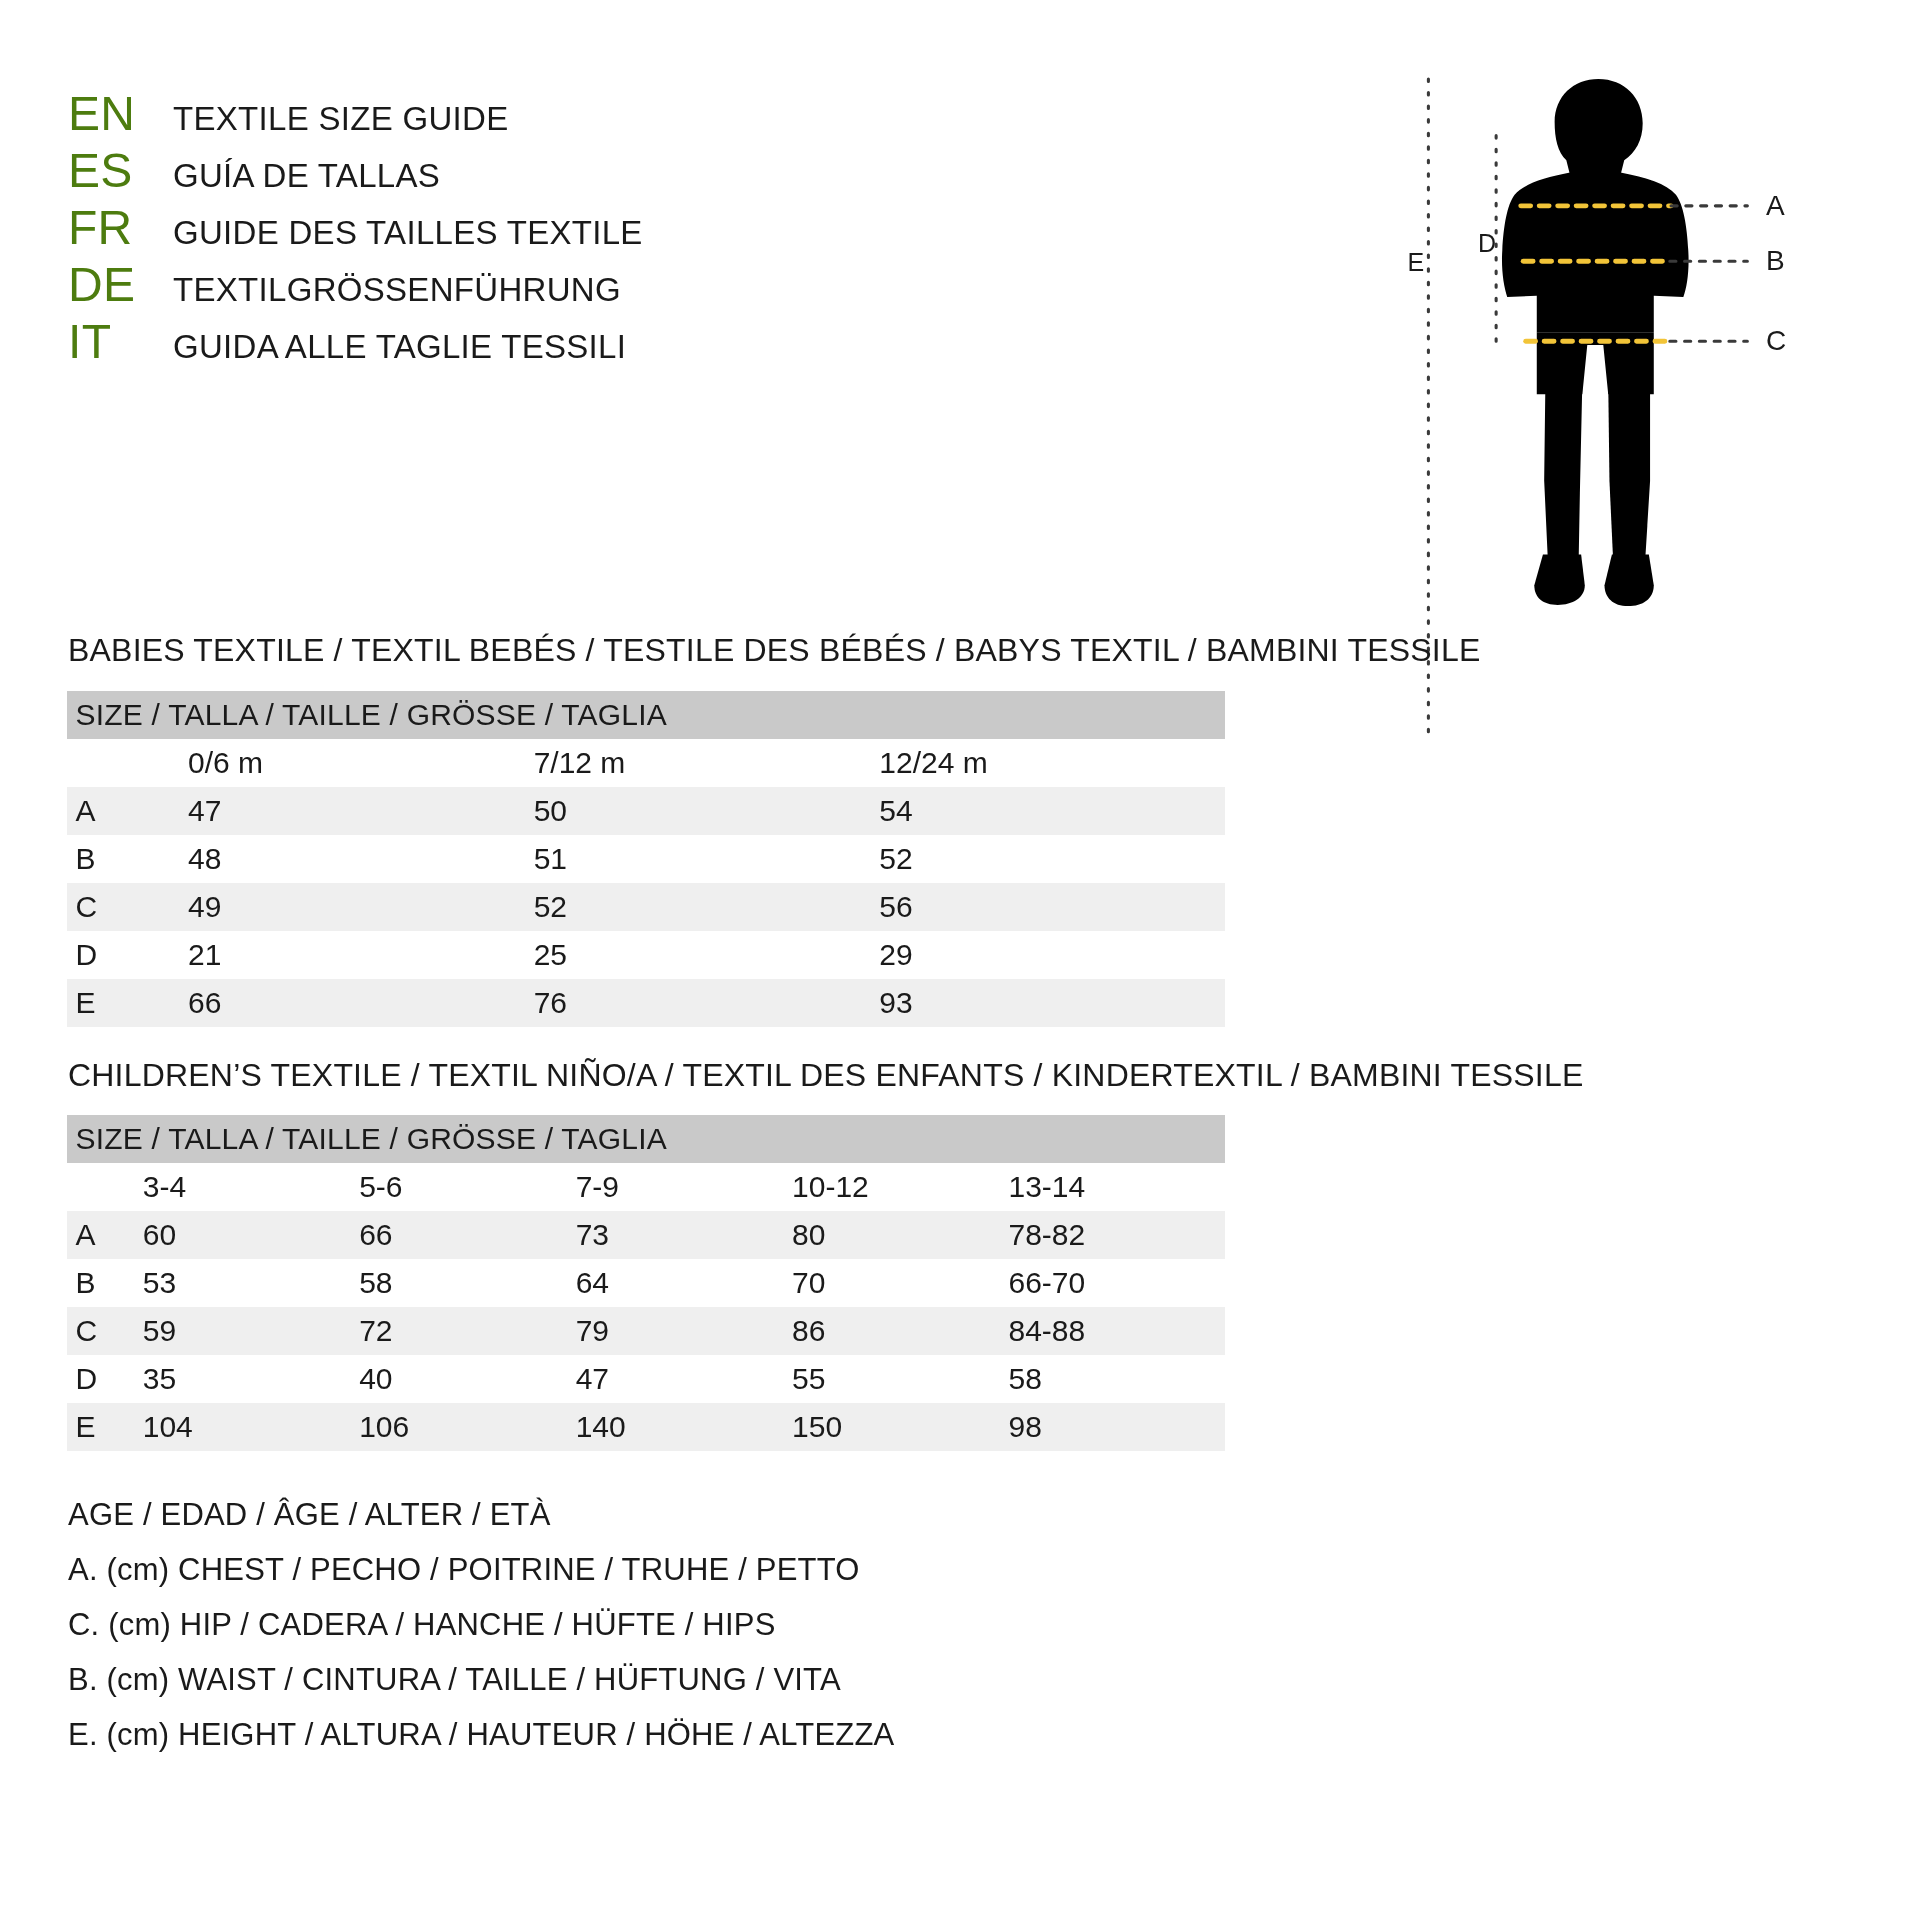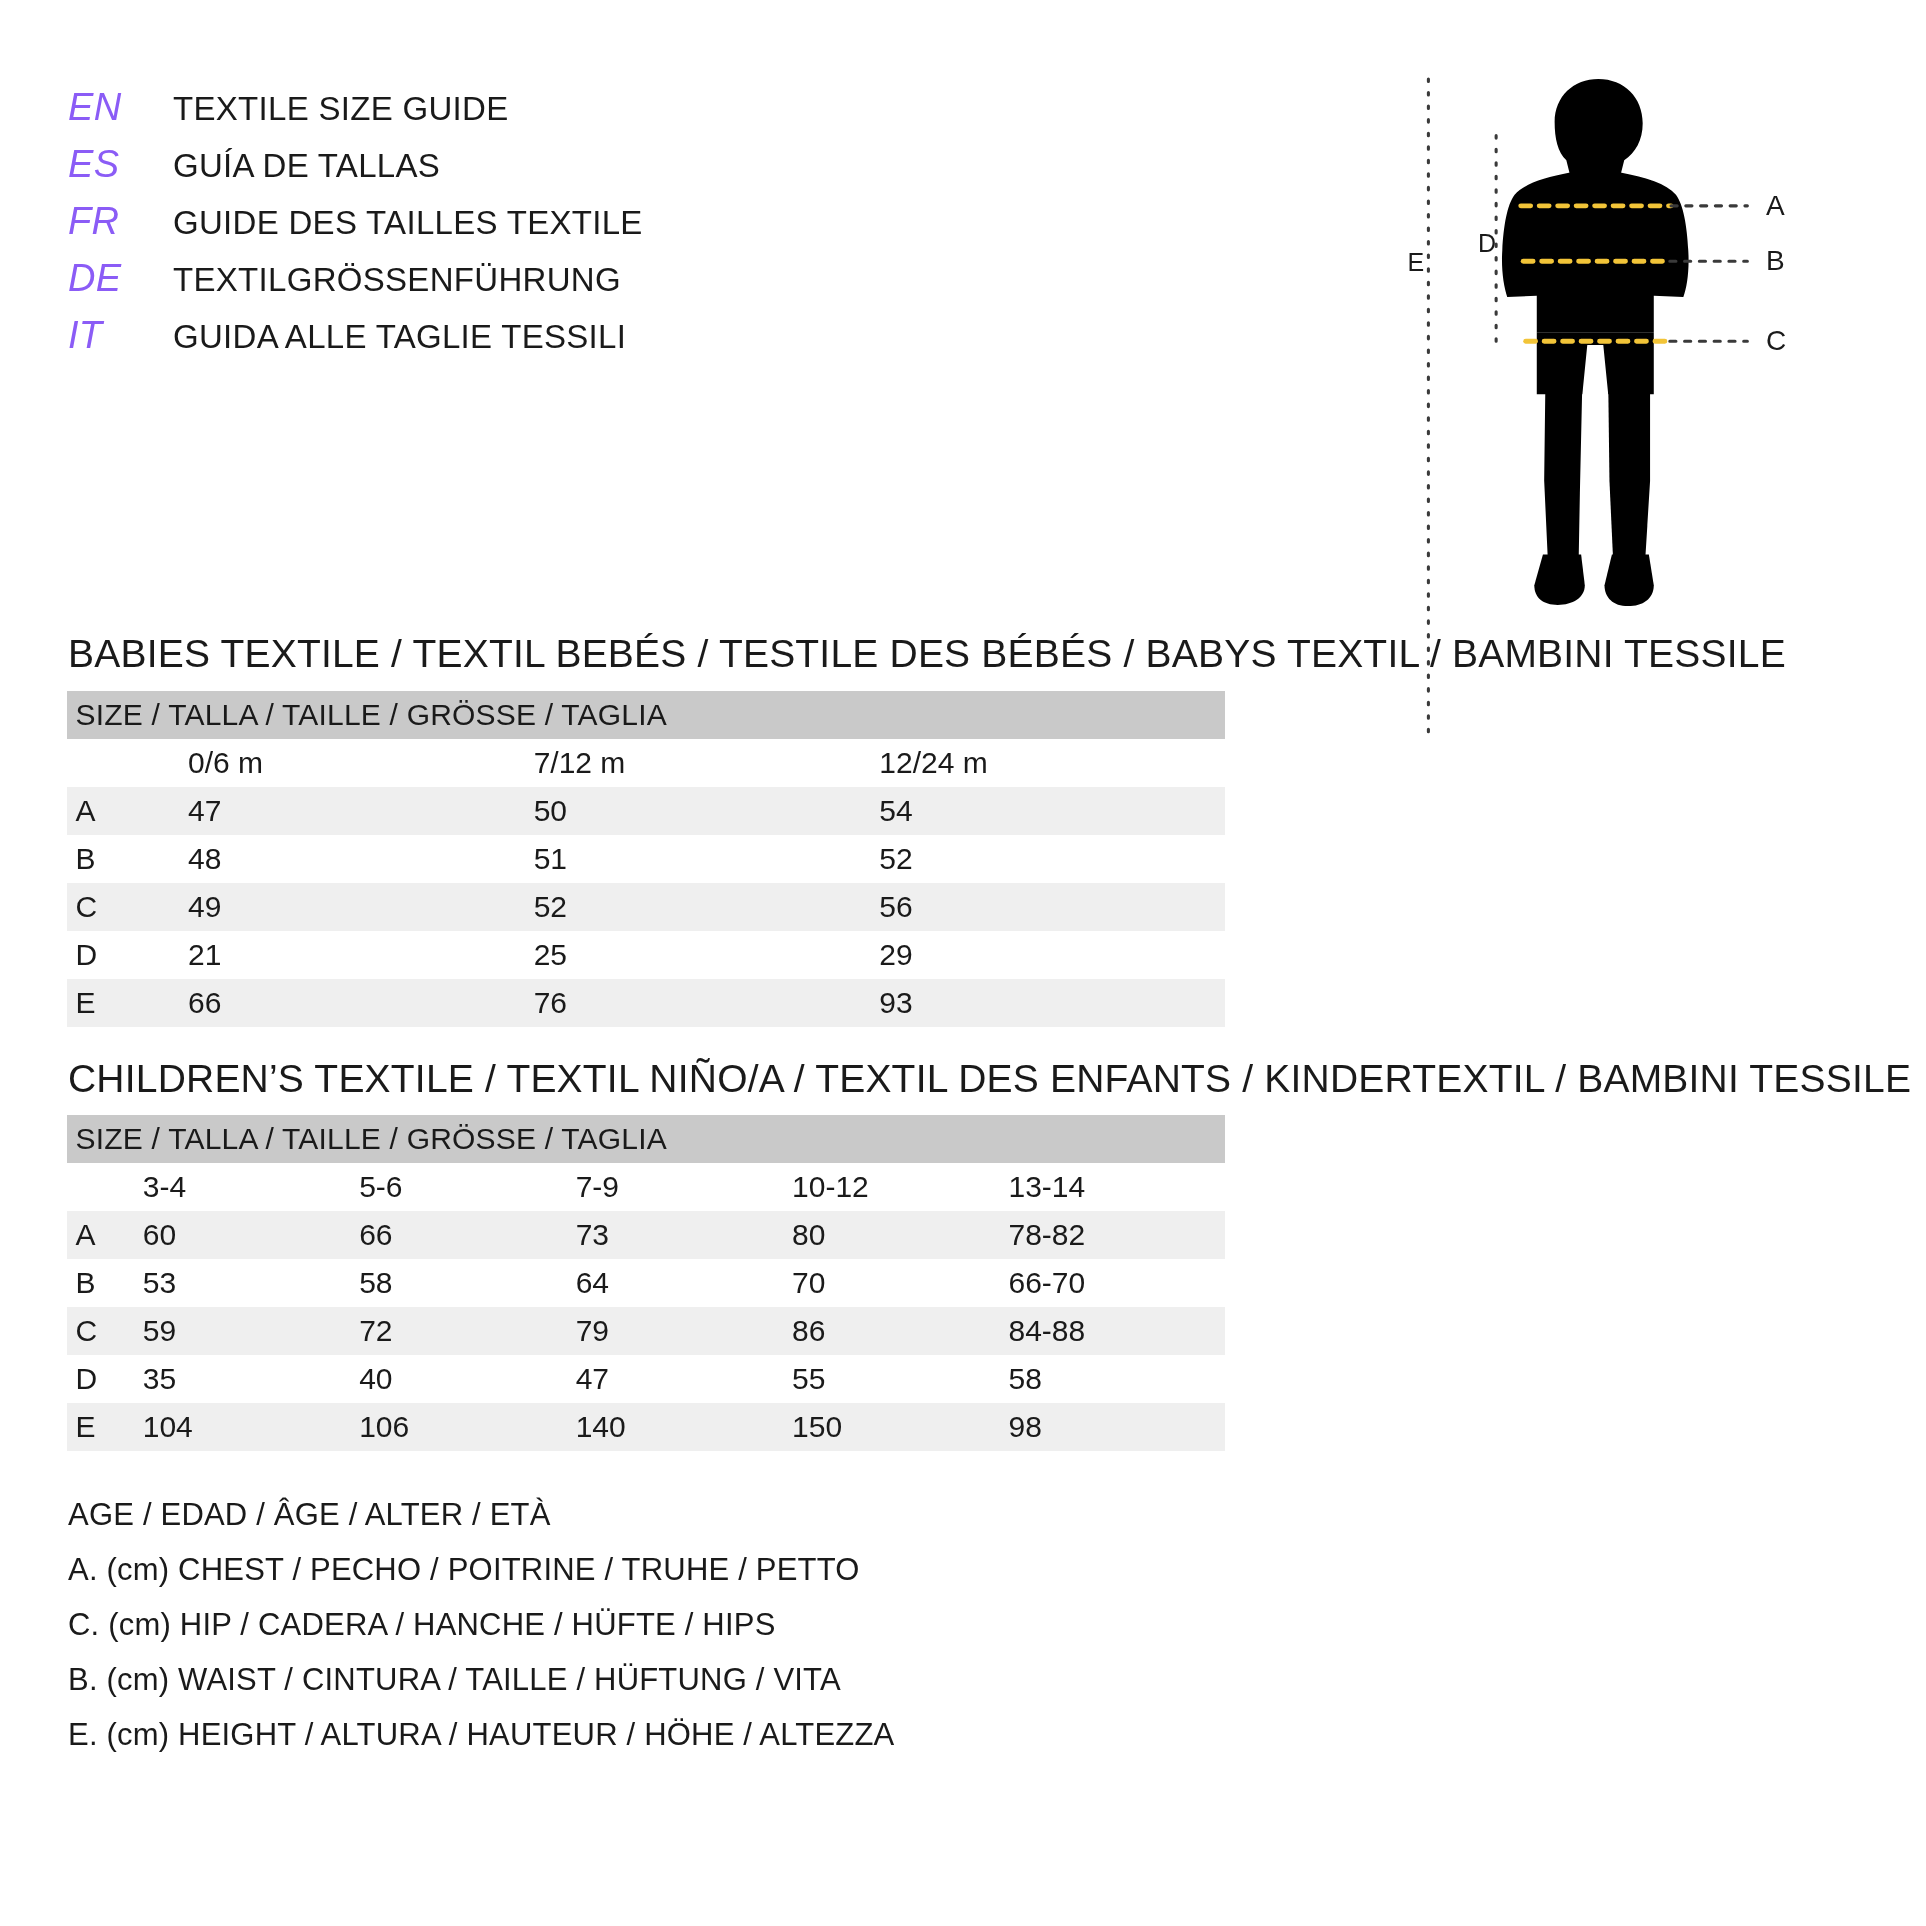--- a/index.html
+++ b/index.html
@@ -29,24 +29,23 @@
     top: 86px;
     width: 1047px;
   }
   .lang-row {
     display: flex;
     align-items: baseline;
     height: 57px;
   }
   .lang-code {
     width: 105px;
-    font-size: 38px;
+    font-size: 48px;
     letter-spacing: 0.3px;
-    color: #8b5cf6;
-    font-style: italic;
+    color: #4d7c0f;
   }
   .lang-text {
     font-size: 33px;
     letter-spacing: 0.3px;
     color: #1a1a1a;
     white-space: nowrap;
   }
 
   
   .figure-wrap {
@@ -54,21 +53,21 @@
     left: 1405px;
     top: 74px;
     width: 468px;
     height: 696px;
   }
   .figure-svg { display: block; }
 
   
   .section-title {
     position: absolute;
-    font-size: 39px;
+    font-size: 32px;
     letter-spacing: 0.2px;
     color: #1a1a1a;
     white-space: nowrap;
   }
   #babies-title { left: 68px; top: 632px; }
   #children-title { left: 68px; top: 1057px; }
 
   
   .size-table {
     position: absolute;

